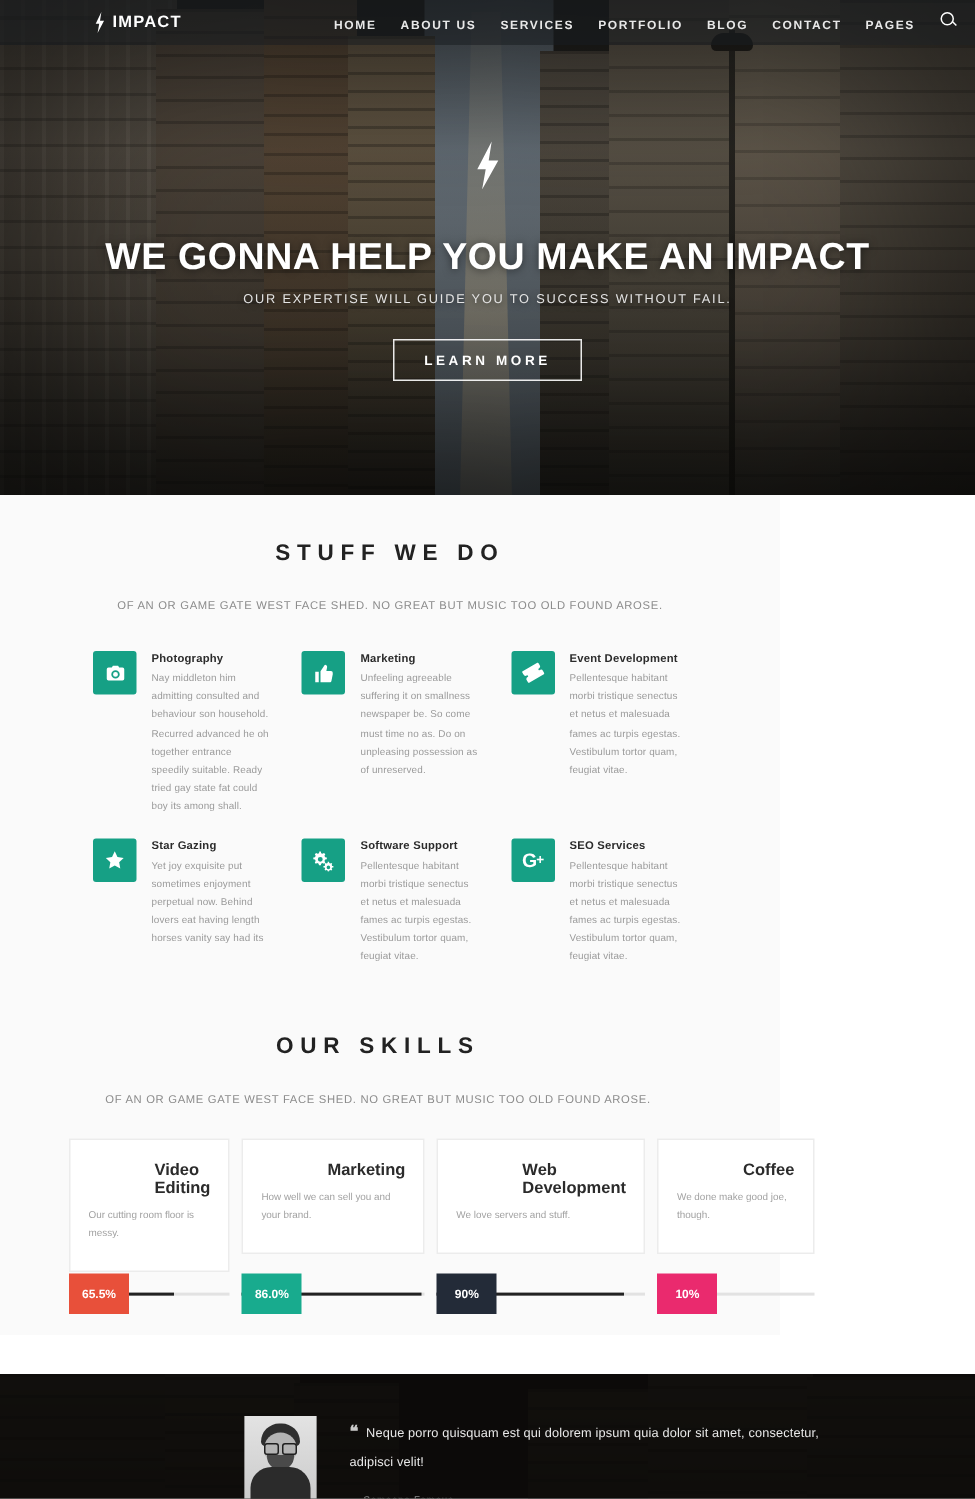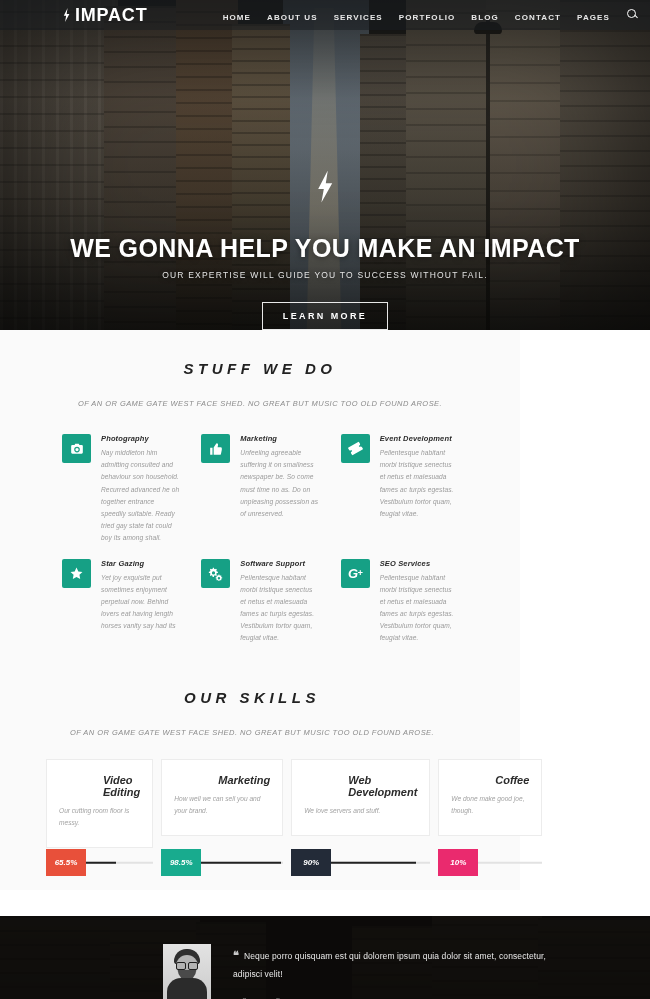--- a/index.html
+++ b/index.html
@@ -86,21 +86,21 @@
   
   .navbar {
     position: absolute; left:0; top:0; width:650px; height:30px;
     display:flex; align-items:center;
     background: rgba(26,29,33,0.55);
     z-index: 6;
   }
   .brand {
     display:flex; align-items:center; gap:4px;
     margin-left:62px; color:#fff;
-    font-weight:700; font-size:18px; letter-spacing:.8px;
+    font-weight:700; font-size:11px; letter-spacing:.8px;
   }
   .bolt {
     display:inline-block; width:9px; height:14px;
     background:#ffffff;
     clip-path: polygon(62% 0%, 20% 56%, 46% 56%, 34% 100%, 82% 42%, 52% 42%);
   }
   .nav-links {
     margin-left:auto; margin-right:12px;
     display:flex; align-items:center; gap:16px;
     list-style:none;
@@ -118,21 +118,21 @@
     border:1.4px solid #fff; border-radius:50%;
   }
   .nav-search:after{
     content:""; position:absolute; left:7.5px; top:7.5px; width:4px; height:1.4px;
     background:#fff; transform:rotate(45deg);
   }
 
   
   .hero-content {
     position:absolute; left:0; top:0; width:650px; height:330px;
-    display:flex; flex-direction:column; align-items:center; justify-content:flex-end;
+    display:flex; flex-direction:column; align-items:center; justify-content:center;
     z-index:5; padding-top:18px;
   }
   .hero-bolt {
     width:20px; height:32px; margin-bottom:32px;
     background:#ffffff;
     clip-path: polygon(64% 0%, 16% 58%, 44% 58%, 32% 100%, 86% 40%, 54% 40%);
   }
   .hero-title {
     color:#fff; font-size:25px; font-weight:700;
     letter-spacing:.4px; text-align:center; line-height:1.1;
@@ -149,21 +149,20 @@
     color:#fff; background:transparent;
     font-size:9px; letter-spacing:2.4px; font-weight:700;
     text-transform:uppercase; cursor:pointer;
     font-family:"Liberation Sans", sans-serif;
   }
 
   
   .light {
     background:#fafafa; width:520px;
     padding-top:30px;
-    font-style:italic;
   }
   .sec-title {
     text-align:center; font-size:15px; font-weight:700;
     letter-spacing:4.5px; color:#222; text-transform:uppercase;
   }
   .sec-sub {
     text-align:center; margin-top:22px;
     font-size:7.5px; color:#8b8b8b; letter-spacing:.45px;
     text-transform:uppercase;
   }
@@ -404,21 +403,21 @@
         </div>
 
         <div class="skill">
           <div class="skill-card">
             <div class="skill-title">Marketing</div>
             <div class="skill-desc">How well we can sell you and your brand.</div>
           </div>
           <div class="skill-bar">
             <div class="skill-track"></div>
             <div class="skill-fill" id="fill1" style="width: 98.5%;"></div>
-            <div class="skill-badge" id="badge1" style="background: rgb(24, 171, 142);">98.5%</div>
+            <div class="skill-badge" id="badge1" style="background: rgb(24, 171, 142);">86.0%</div>
           </div>
         </div>
 
         <div class="skill">
           <div class="skill-card">
             <div class="skill-title">Web Development</div>
             <div class="skill-desc">We love servers and stuff.</div>
           </div>
           <div class="skill-bar">
             <div class="skill-track"></div>

